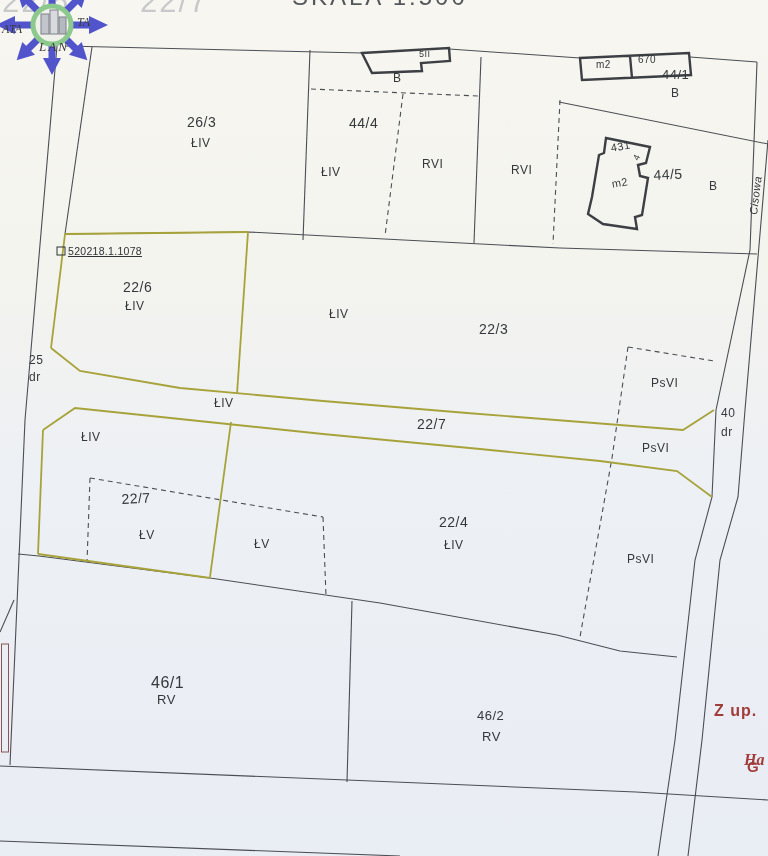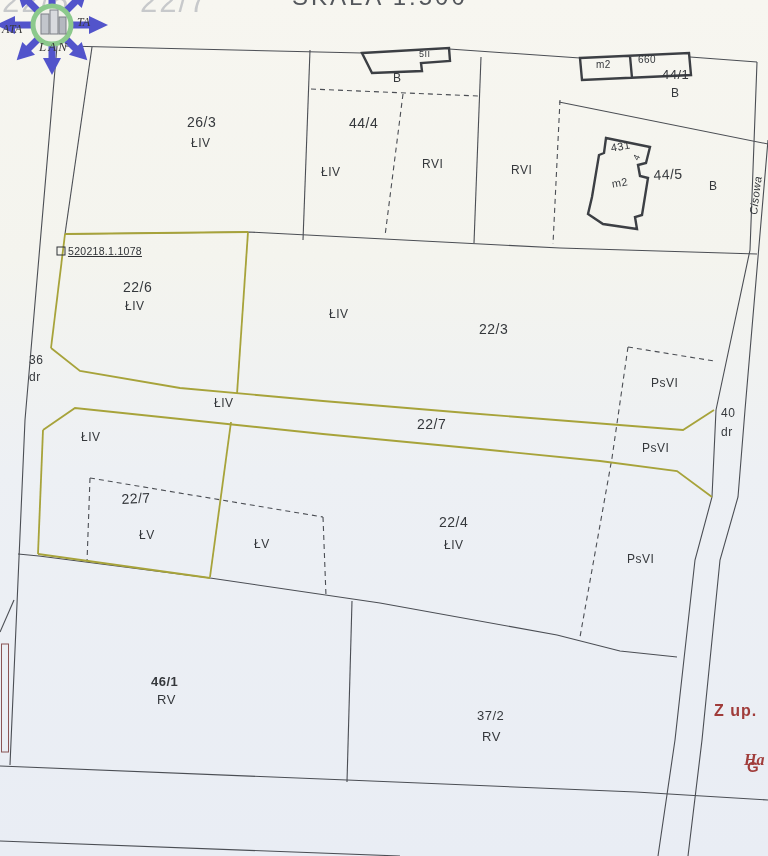--- a/index.html
+++ b/index.html
@@ -131,50 +131,50 @@
 
   <div class="lbl" style="left:419px;top:50px;font-size:9px;">5II</div>
   <div class="lbl" style="left:393px;top:72px;font-size:12px;">B</div>
   <div class="lbl" style="left:187px;top:115px;font-size:14px;">26/3</div>
   <div class="lbl" style="left:191px;top:137px;font-size:12px;">ŁIV</div>
   <div class="lbl" style="left:349px;top:116px;font-size:14px;">44/4</div>
   <div class="lbl" style="left:321px;top:166px;font-size:12px;">ŁIV</div>
   <div class="lbl" style="left:422px;top:158px;font-size:12px;">RVI</div>
   <div class="lbl" style="left:511px;top:164px;font-size:12px;">RVI</div>
   <div class="lbl" style="left:596px;top:60px;font-size:10px;">m2</div>
-  <div class="lbl" style="left:638px;top:55px;font-size:10px;">660</div>
+  <div class="lbl" style="left:638px;top:55px;font-size:10px;">670</div>
   <div class="lbl" style="left:662px;top:68px;font-size:13px;">44/1</div>
   <div class="lbl" style="left:671px;top:87px;font-size:12px;">B</div>
   <div class="lbl" style="left:610px;top:143px;font-size:11px;transform:rotate(-10deg);">431</div>
   <div class="lbl" style="left:611px;top:179px;font-size:11px;transform:rotate(-10deg);">m2</div>
   <div class="lbl" style="left:632px;top:158px;font-size:9px;transform:rotate(-65deg);">4</div>
   <div class="lbl" style="left:653px;top:168px;font-size:14px;transform:rotate(-3deg);">44/5</div>
   <div class="lbl" style="left:709px;top:180px;font-size:12px;">B</div>
   <div class="lbl italic" style="left:748px;top:214px;font-size:11px;transform:rotate(-83deg);">Cisowa</div>
   <div class="lbl" style="left:123px;top:280px;font-size:14px;">22/6</div>
   <div class="lbl" style="left:125px;top:300px;font-size:12px;">ŁIV</div>
   <div class="lbl" style="left:329px;top:308px;font-size:12px;">ŁIV</div>
   <div class="lbl" style="left:479px;top:322px;font-size:14px;">22/3</div>
-  <div class="lbl" style="left:29px;top:354px;font-size:12px;">36</div>
+  <div class="lbl" style="left:29px;top:354px;font-size:12px;">25</div>
   <div class="lbl" style="left:29px;top:371px;font-size:12px;">dr</div>
   <div class="lbl" style="left:651px;top:377px;font-size:12px;">PsVI</div>
   <div class="lbl" style="left:721px;top:407px;font-size:12px;">40</div>
   <div class="lbl" style="left:721px;top:426px;font-size:12px;">dr</div>
   <div class="lbl" style="left:642px;top:442px;font-size:12px;">PsVI</div>
   <div class="lbl" style="left:214px;top:397px;font-size:12px;">ŁIV</div>
   <div class="lbl" style="left:417px;top:417px;font-size:14px;">22/7</div>
   <div class="lbl" style="left:81px;top:431px;font-size:12px;">ŁIV</div>
   <div class="lbl" style="left:121px;top:492px;font-size:14px;transform:rotate(-3deg);">22/7</div>
   <div class="lbl" style="left:139px;top:529px;font-size:12px;">ŁV</div>
   <div class="lbl" style="left:254px;top:538px;font-size:12px;">ŁV</div>
   <div class="lbl" style="left:439px;top:515px;font-size:14px;">22/4</div>
   <div class="lbl" style="left:444px;top:539px;font-size:12px;">ŁIV</div>
   <div class="lbl" style="left:627px;top:553px;font-size:12px;">PsVI</div>
-  <div class="lbl" style="left:151px;top:675px;font-size:13px;font-weight:bold;">46/1</div>
+  <div class="lbl" style="left:151px;top:675px;font-size:16px;">46/1</div>
   <div class="lbl" style="left:157px;top:693px;font-size:13px;">RV</div>
-  <div class="lbl" style="left:477px;top:709px;font-size:13px;">37/2</div>
+  <div class="lbl" style="left:477px;top:709px;font-size:13px;">46/2</div>
   <div class="lbl" style="left:482px;top:730px;font-size:13px;">RV</div>
 
   <div class="stamp" style="left:714px;top:702px;font-size:16px;font-weight:bold;letter-spacing:1px;">Z up.</div>
   <div class="stamp serif italic" style="left:744px;top:737px;font-size:16px;font-weight:bold;">Ha</div>
   <div class="stamp" style="left:747px;top:758px;font-size:15px;font-weight:bold;">G</div>
 
 </div>
 
 </body></html>

